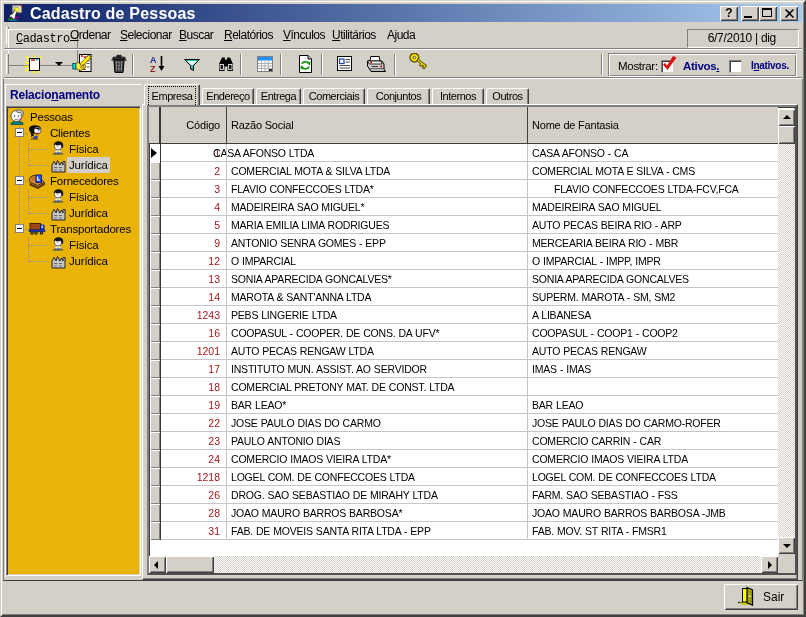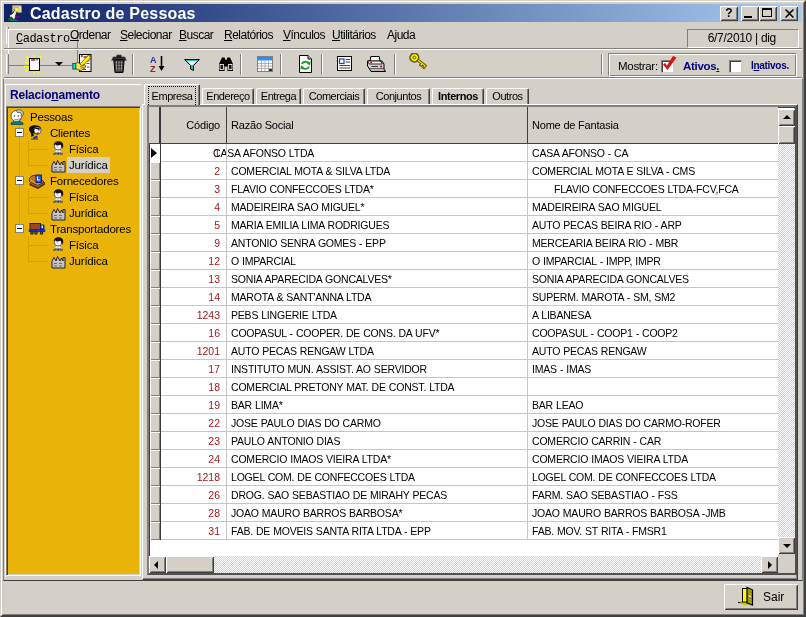--- a/index.html
+++ b/index.html
@@ -335,21 +335,21 @@
     <div class="abs" style="left:21px;top:82px;width:1px;height:25px;background:repeating-linear-gradient(to bottom,#909090 0 1px,transparent 1px 2px)"></div>
     <div class="abs" style="left:21px;top:130px;width:1px;height:25px;background:repeating-linear-gradient(to bottom,#909090 0 1px,transparent 1px 2px)"></div>
   </div>
 
 <div id="tabarea">
   <div class="tab active" style="left:2px;width:56px;"><span style="display:inline-block;margin-top:2px;padding:0 3px;outline:1px dotted #000;">Empresa</span></div>
   <div class="tab" style="left:60px;width:52px;">Endereço</div>
   <div class="tab" style="left:114px;width:45px;">Entrega</div>
   <div class="tab" style="left:161px;width:62px;">Comerciais</div>
   <div class="tab" style="left:225px;width:63px;">Conjuntos</div>
-  <div class="tab" style="left:290px;width:52px;font-weight:bold;">Internos</div>
+  <div class="tab" style="left:290px;width:52px;">Internos</div>
   <div class="tab" style="left:344px;width:43px;">Outros</div>
   <div id="tabpage"></div>
 </div>
 
 <div id="gridbox">
 <div class="gh" style="left:0;top:0;width:629px;height:36px;"></div>
     <div class="abs" style="left:0;top:36px;width:629px;height:1px;background:#404040"></div>
     <div class="ghl" style="left:12px;top:12px;width:59px;text-align:right;">Código</div>
     <div class="ghl" style="left:82px;top:12px;">Razão Social</div>
     <div class="ghl" style="left:383px;top:12px;">Nome de Fantasia</div>
@@ -421,21 +421,21 @@
     <div class="code" style="left:12px;top:253px;width:59px;">17</div>
     <div class="rowtxt" style="left:82px;top:253px;width:294px;">INSTITUTO MUN. ASSIST. AO SERVIDOR</div>
     <div class="rowtxt" style="left:383px;top:253px;width:245px;">IMAS - IMAS</div>
     <div class="gline-h" style="left:12px;top:270px;width:617px;"></div>
     <div class="ind" style="top:271px;"></div>
     <div class="code" style="left:12px;top:271px;width:59px;">18</div>
     <div class="rowtxt" style="left:82px;top:271px;width:294px;">COMERCIAL PRETONY MAT. DE CONST. LTDA</div>
     <div class="gline-h" style="left:12px;top:288px;width:617px;"></div>
     <div class="ind" style="top:289px;"></div>
     <div class="code" style="left:12px;top:289px;width:59px;">19</div>
-    <div class="rowtxt" style="left:82px;top:289px;width:294px;">BAR LIMA*</div>
+    <div class="rowtxt" style="left:82px;top:289px;width:294px;">BAR LEAO*</div>
     <div class="rowtxt" style="left:383px;top:289px;width:245px;">BAR LEAO</div>
     <div class="gline-h" style="left:12px;top:306px;width:617px;"></div>
     <div class="ind" style="top:307px;"></div>
     <div class="code" style="left:12px;top:307px;width:59px;">22</div>
     <div class="rowtxt" style="left:82px;top:307px;width:294px;">JOSE PAULO DIAS DO CARMO</div>
     <div class="rowtxt" style="left:383px;top:307px;width:245px;">JOSE PAULO DIAS DO CARMO-ROFER</div>
     <div class="gline-h" style="left:12px;top:324px;width:617px;"></div>
     <div class="ind" style="top:325px;"></div>
     <div class="code" style="left:12px;top:325px;width:59px;">23</div>
     <div class="rowtxt" style="left:82px;top:325px;width:294px;">PAULO ANTONIO DIAS</div>
@@ -446,21 +446,21 @@
     <div class="rowtxt" style="left:82px;top:343px;width:294px;">COMERCIO IMAOS VIEIRA LTDA*</div>
     <div class="rowtxt" style="left:383px;top:343px;width:245px;">COMERCIO IMAOS VIEIRA LTDA</div>
     <div class="gline-h" style="left:12px;top:360px;width:617px;"></div>
     <div class="ind" style="top:361px;"></div>
     <div class="code" style="left:12px;top:361px;width:59px;">1218</div>
     <div class="rowtxt" style="left:82px;top:361px;width:294px;">LOGEL COM. DE CONFECCOES LTDA</div>
     <div class="rowtxt" style="left:383px;top:361px;width:245px;">LOGEL COM. DE CONFECCOES LTDA</div>
     <div class="gline-h" style="left:12px;top:378px;width:617px;"></div>
     <div class="ind" style="top:379px;"></div>
     <div class="code" style="left:12px;top:379px;width:59px;">26</div>
-    <div class="rowtxt" style="left:82px;top:379px;width:294px;">DROG. SAO SEBASTIAO DE MIRAHY PECAS</div>
+    <div class="rowtxt" style="left:82px;top:379px;width:294px;">DROG. SAO SEBASTIAO DE MIRAHY LTDA</div>
     <div class="rowtxt" style="left:383px;top:379px;width:245px;">FARM. SAO SEBASTIAO - FSS</div>
     <div class="gline-h" style="left:12px;top:396px;width:617px;"></div>
     <div class="ind" style="top:397px;"></div>
     <div class="code" style="left:12px;top:397px;width:59px;">28</div>
     <div class="rowtxt" style="left:82px;top:397px;width:294px;">JOAO MAURO BARROS BARBOSA*</div>
     <div class="rowtxt" style="left:383px;top:397px;width:245px;">JOAO MAURO BARROS BARBOSA -JMB</div>
     <div class="gline-h" style="left:12px;top:414px;width:617px;"></div>
     <div class="ind" style="top:415px;"></div>
     <div class="code" style="left:12px;top:415px;width:59px;">31</div>
     <div class="rowtxt" style="left:82px;top:415px;width:294px;">FAB. DE MOVEIS SANTA RITA LTDA - EPP</div>

